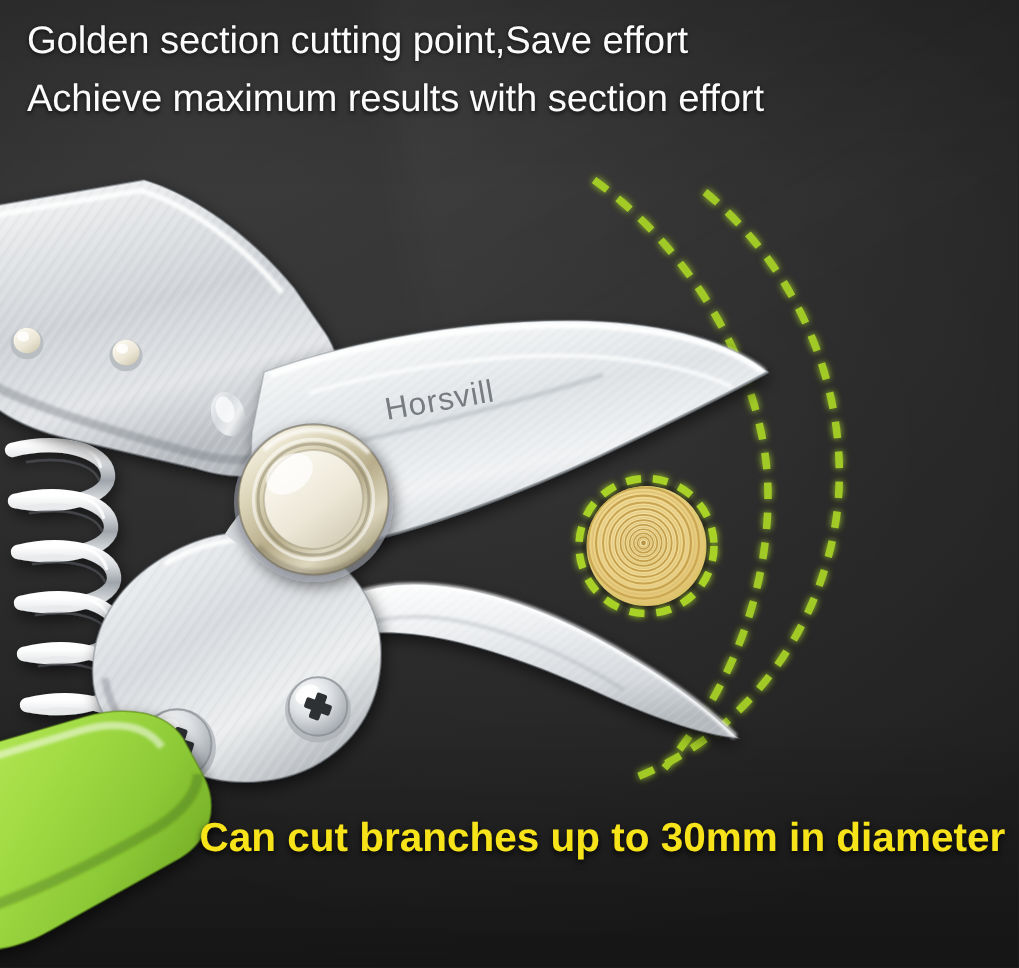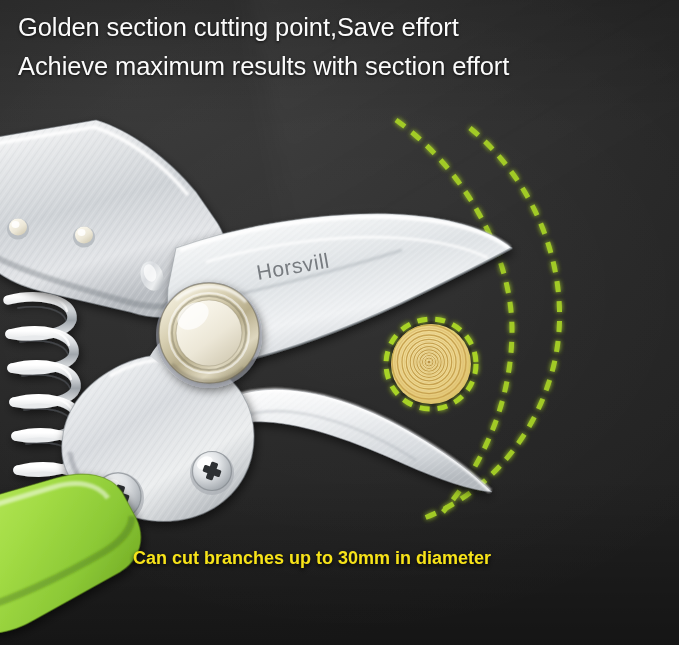--- a/index.html
+++ b/index.html
@@ -59,21 +59,21 @@
     text-shadow: 0 1px 3px rgba(0,0,0,0.75);
   }
 
   
   .caption {
     position: absolute;
     left: 133px;
     top: 541px;
     z-index: 40;
     color: #f7e319;
-    font-size: 18px;
+    font-size: 27px;
     line-height: 34px;
     font-weight: bold;
     white-space: nowrap;
     text-shadow: 0 2px 4px rgba(0,0,0,0.85);
   }
 
   
   .art {
     position: absolute;
     inset: 0;

